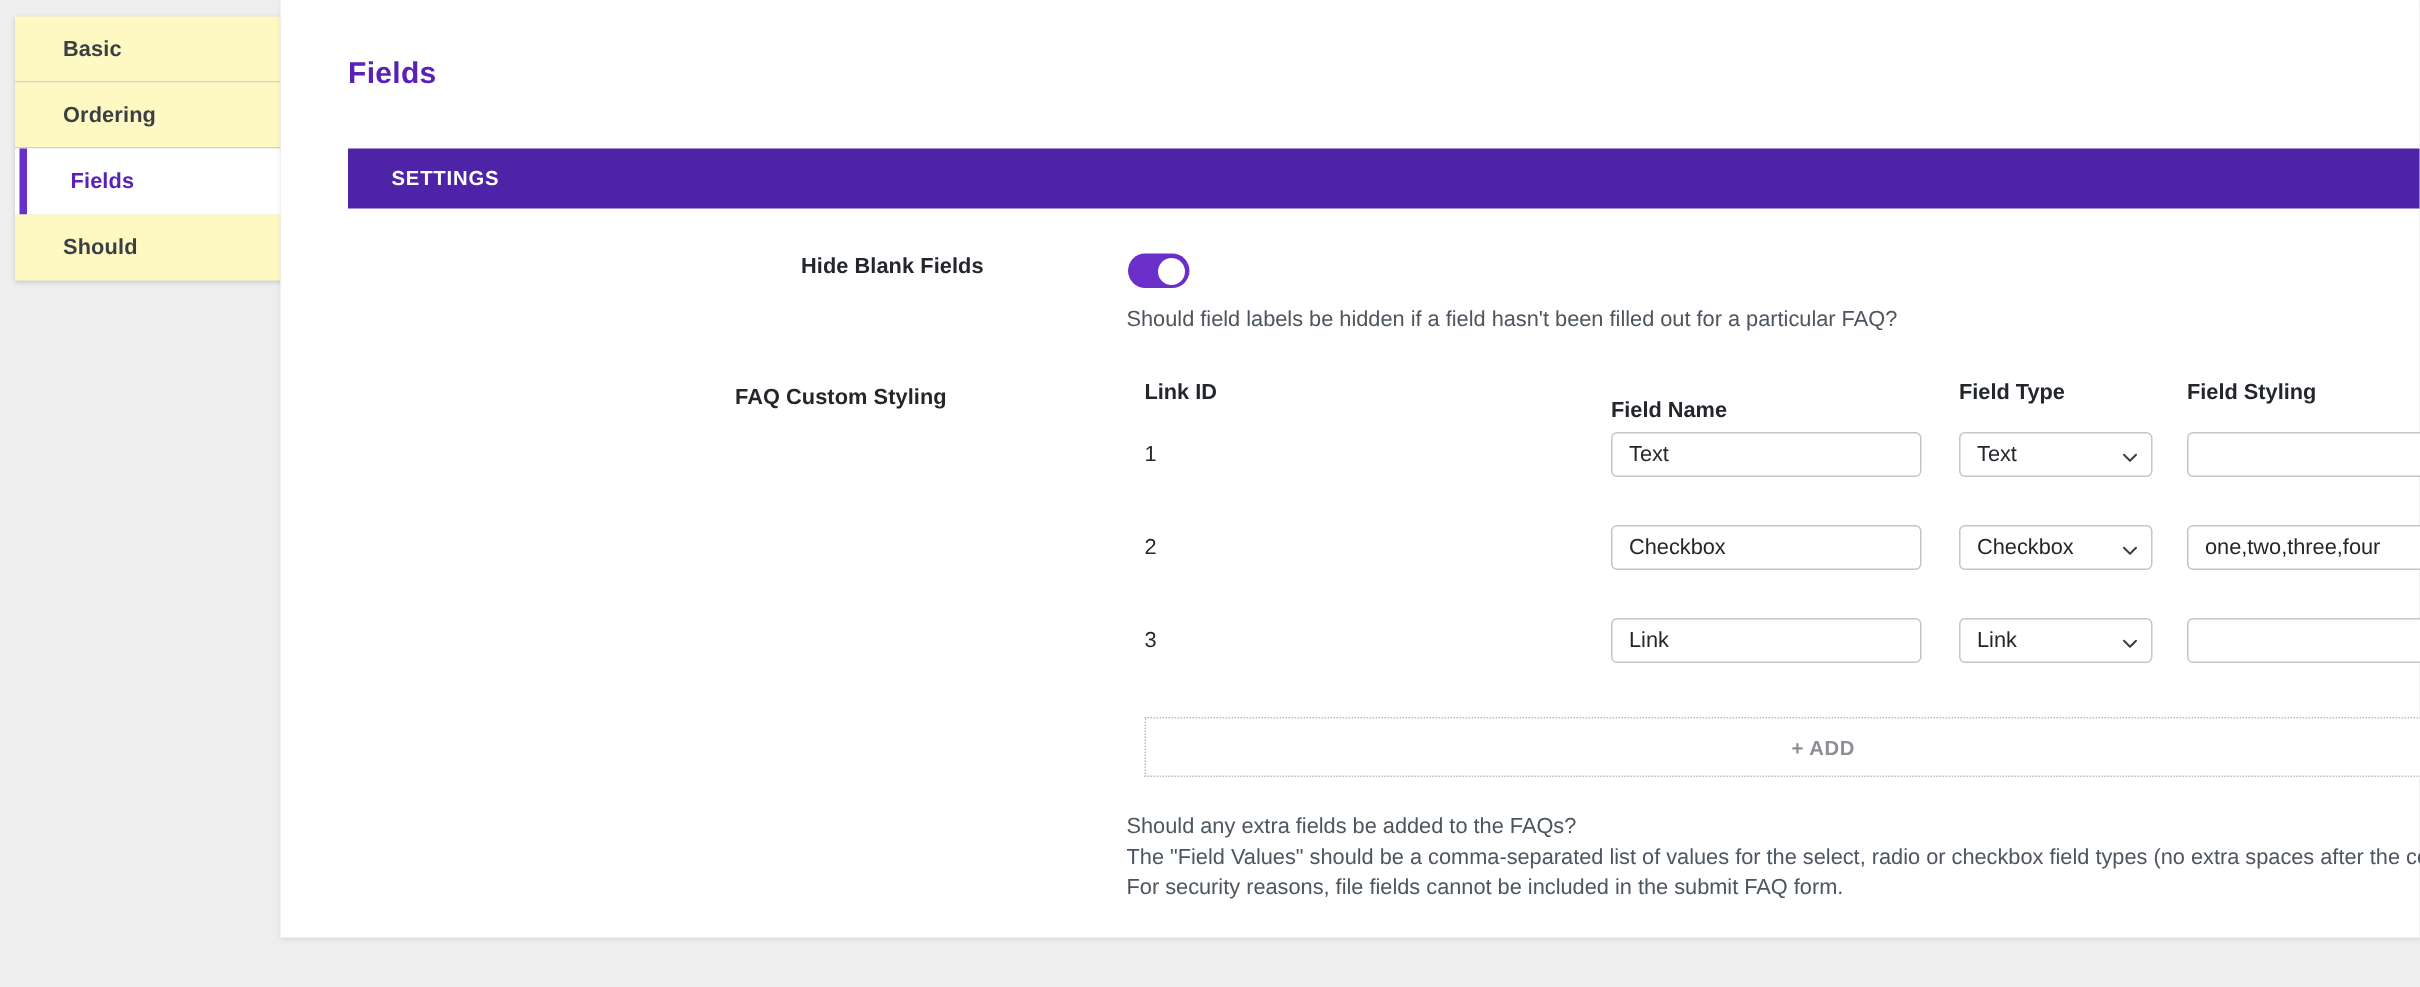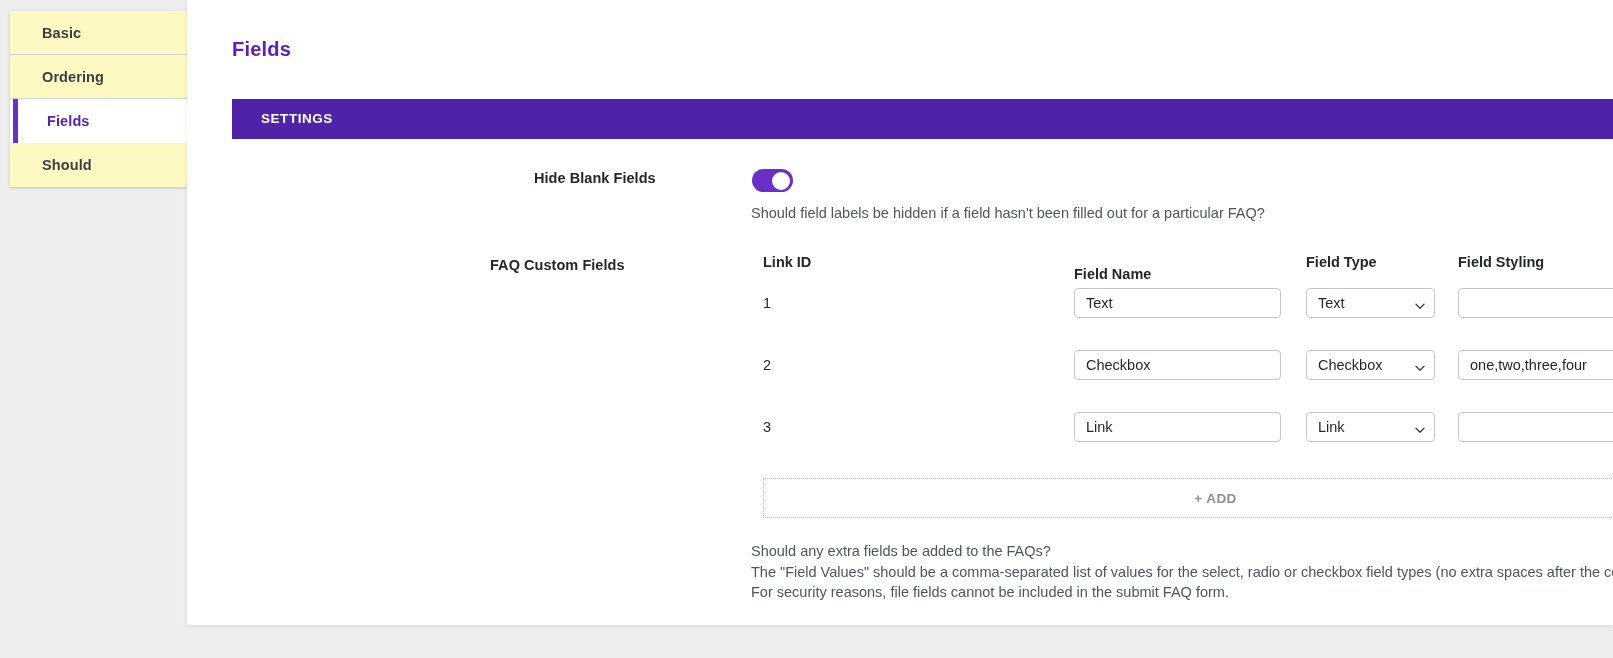--- a/index.html
+++ b/index.html
@@ -244,21 +244,21 @@
   </div>
 
   <div class="row-label" style="left:303px; top:170px;margin-left:44px;">Hide Blank Fields</div>
 
   <div class="toggle">
     <div class="knob"></div>
   </div>
 
   <div class="help-text" style="left:564px; top:203px;">Should field labels be hidden if a field hasn't been filled out for a particular FAQ?</div>
 
-  <div class="row-label" style="left:303px; top:257px;">FAQ Custom Fields</div>
+  <div class="row-label" style="left:303px; top:257px;">FAQ Custom Styling</div>
 
   <div class="col-head" style="left:576px;">Link ID</div>
   <div class="col-head" style="left:887px;margin-top:12px;">Field Name</div>
   <div class="col-head" style="left:1119px;">Field Type</div>
   <div class="col-head" style="left:1271px;">Field Styling</div>
 
   <div class="fields-table" id="fields-table">
       <div class="field-row" style="top: 288px;">
         <div class="field-id">1</div>
         <input class="txt-input name-input" type="text" value="Text" style="">

